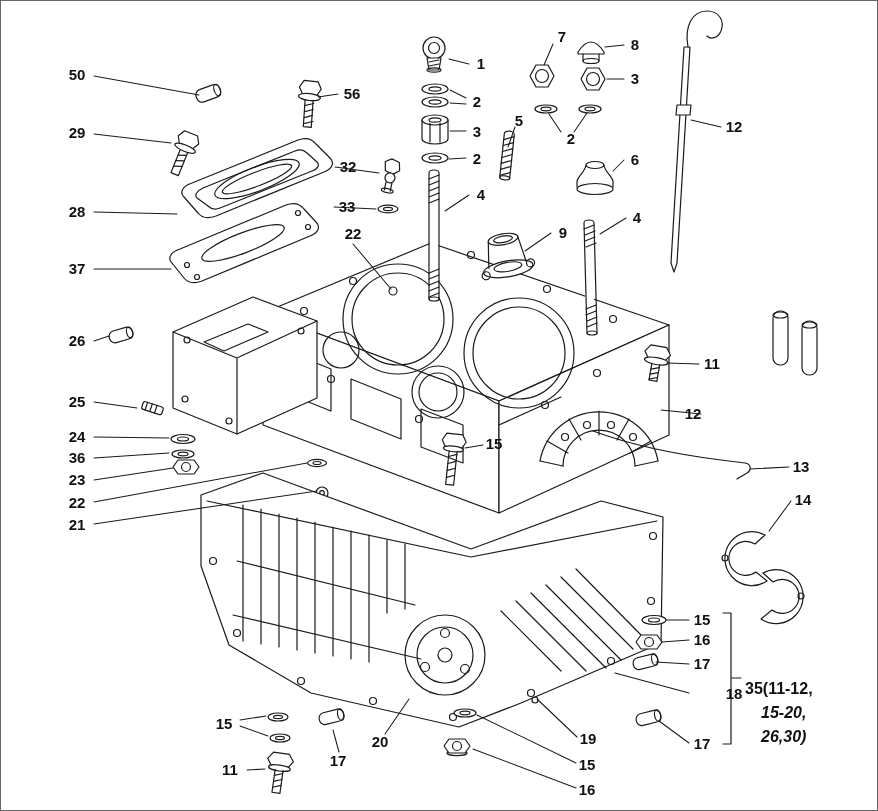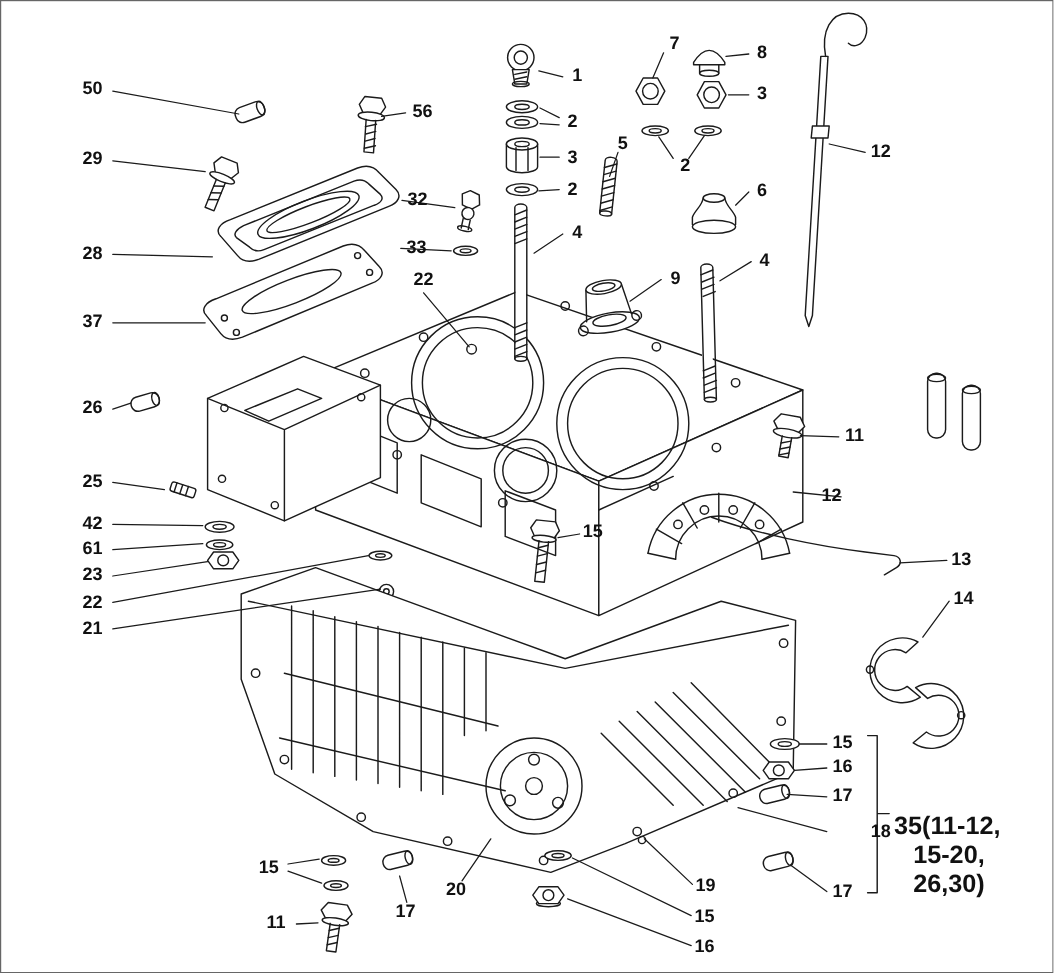--- a/index.html
+++ b/index.html
@@ -12,23 +12,23 @@
   svg g{stroke:#1b1b1b;stroke-width:1.2;fill:none;stroke-linecap:round;stroke-linejoin:round;}
   svg .wfill{fill:#ffffff;}
   svg .nost{stroke:none;}
   svg .leaders{stroke-width:1.05;}
   .co{
     position:absolute;transform:translate(-50%,-50%);
     font-weight:bold;font-size:15px;color:#111;white-space:nowrap;line-height:1;
   }
   .group-note{
     position:absolute;left:744px;top:676px;
-    font-weight:bold;font-size:21px;color:#111;line-height:24px;
+    font-weight:bold;font-size:16px;color:#111;line-height:24px;
   }
-  .gn-indent{padding-left:16px;}
+  .gn-indent{padding-left:16px;font-style:italic;}
 </style>
 </head>
 <body>
 
 <div class="canvas">
 
 <svg width="878" height="811" viewBox="0 0 878 811">
 
   <g>
     <path class="wfill" d="M262 312 L430 242 L668 324 L498 400 Z"></path>
@@ -341,22 +341,22 @@
     <path d="M722 612 L730 612 L730 743 L722 743 M730 677 L740 677"></path>
   </g>
 </svg>
 
 <span class="co" style="left:76px;top:73px">50</span>
 <span class="co" style="left:76px;top:131px">29</span>
 <span class="co" style="left:76px;top:210px">28</span>
 <span class="co" style="left:76px;top:267px">37</span>
 <span class="co" style="left:76px;top:339px">26</span>
 <span class="co" style="left:76px;top:400px">25</span>
-<span class="co" style="left:76px;top:435px">42</span>
-<span class="co" style="left:76px;top:456px">61</span>
+<span class="co" style="left:76px;top:435px">24</span>
+<span class="co" style="left:76px;top:456px">36</span>
 <span class="co" style="left:76px;top:478px">23</span>
 <span class="co" style="left:76px;top:501px">22</span>
 <span class="co" style="left:76px;top:523px">21</span>
 <span class="co" style="left:351px;top:92px">56</span>
 <span class="co" style="left:347px;top:165px">32</span>
 <span class="co" style="left:346px;top:205px">33</span>
 <span class="co" style="left:352px;top:232px">22</span>
 <span class="co" style="left:480px;top:62px">1</span>
 <span class="co" style="left:476px;top:100px">2</span>
 <span class="co" style="left:476px;top:130px">3</span>

